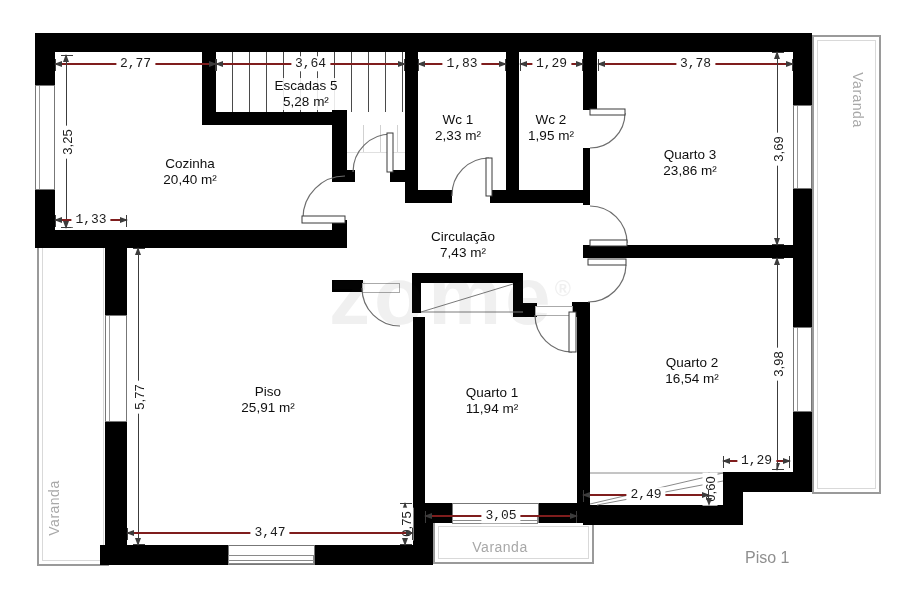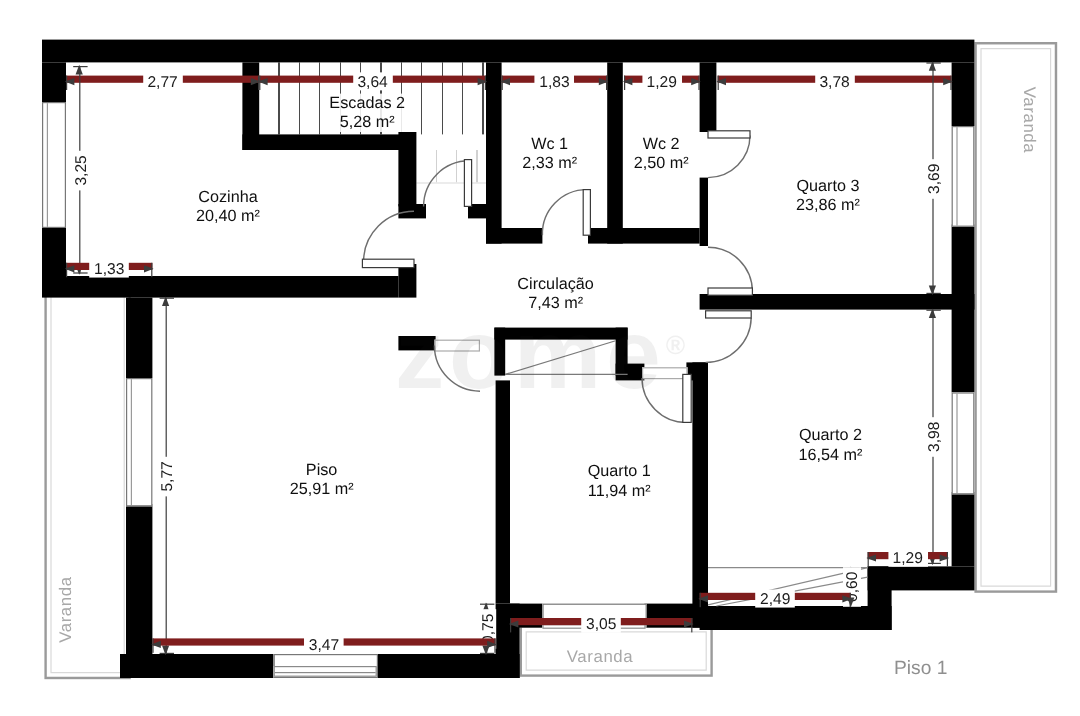--- a/index.html
+++ b/index.html
@@ -23,21 +23,21 @@
   .sill::after{content:"";position:absolute;left:0;right:0;top:50%;height:1px;background:#8a8a8a;}
   .thr{position:absolute;background:#fff;border:1px solid #aaa;z-index:4;}
   
   svg.ov{position:absolute;left:0;top:0;z-index:5;}
   
   .rl{position:absolute;transform:translateX(-50%);text-align:center;font-size:13.5px;
       line-height:16px;color:#0f0f0f;white-space:nowrap;z-index:6;}
   .rl.bg{background:rgba(255,255,255,.88);padding:0 4px;}
   
   .dh,.dv{position:absolute;z-index:6;}
-  .dh{border-top:6px solid #7f1d1d;height:0;}
+  .dh{border-top:2px solid #7f1d1d;height:0;font-family:Liberation Mono, monospace;}
   .dv{border-left:1px solid #3c3c3c;width:0;}
   .dh::before{content:"";position:absolute;left:-1px;top:-4px;border:3.5px solid transparent;border-right:8px solid #3c3c3c;border-left:0;}
   .dh::after{content:"";position:absolute;right:-1px;top:-4px;border:3.5px solid transparent;border-left:8px solid #3c3c3c;border-right:0;}
   .dv::before{content:"";position:absolute;top:-1px;left:-4px;border:3.5px solid transparent;border-bottom:8px solid #3c3c3c;border-top:0;}
   .dv::after{content:"";position:absolute;bottom:-1px;left:-4px;border:3.5px solid transparent;border-top:8px solid #3c3c3c;border-bottom:0;}
   .dh .lbl{position:absolute;left:50%;top:0;transform:translate(-50%,-58%);background:#fff;
            padding:0 4px;font-size:13px;color:#1c1c1c;white-space:nowrap;}
   .dv .lbl{position:absolute;left:0;top:50%;transform:translate(-50%,-50%) rotate(-90deg);background:#fff;
            padding:0 4px;font-size:13px;color:#1c1c1c;white-space:nowrap;}
   .dh .tk,.dv .tk{position:absolute;background:#3c3c3c;}
@@ -145,44 +145,44 @@
       <line x1="590" y1="504" x2="723" y2="473"></line>
       <line x1="597" y1="505" x2="723" y2="481"></line>
     </g>
   </svg>
 
   <div class="rl" style="left:190px;top:156px;">
     <div>Cozinha</div>
     <div>20,40 m²</div>
   </div>
   <div class="rl bg" style="left:306px;top:78px;">
-    <div>Escadas 2</div>
+    <div>Escadas 5</div>
     <div>5,28 m²</div>
   </div>
   <div class="rl" style="left:458px;top:112px;">
     <div>Wc 1</div>
     <div>2,33 m²</div>
   </div>
   <div class="rl" style="left:551px;top:112px;">
     <div>Wc 2</div>
-    <div>2,50 m²</div>
+    <div>1,95 m²</div>
   </div>
   <div class="rl" style="left:690px;top:147px;">
     <div>Quarto 3</div>
     <div>23,86 m²</div>
   </div>
   <div class="rl" style="left:463px;top:229px;">
     <div>Circulação</div>
     <div>7,43 m²</div>
   </div>
   <div class="rl" style="left:268px;top:384px;">
     <div>Piso</div>
     <div>25,91 m²</div>
   </div>
-  <div class="rl" style="left:516px;top:385px;">
+  <div class="rl" style="left:492px;top:385px;">
     <div>Quarto 1</div>
     <div>11,94 m²</div>
   </div>
   <div class="rl" style="left:692px;top:355px;">
     <div>Quarto 2</div>
     <div>16,54 m²</div>
   </div>
 
   <div class="dh" style="left:55px;top:63px;width:161px;">
     <i class="tk" style="left:0;"></i>

